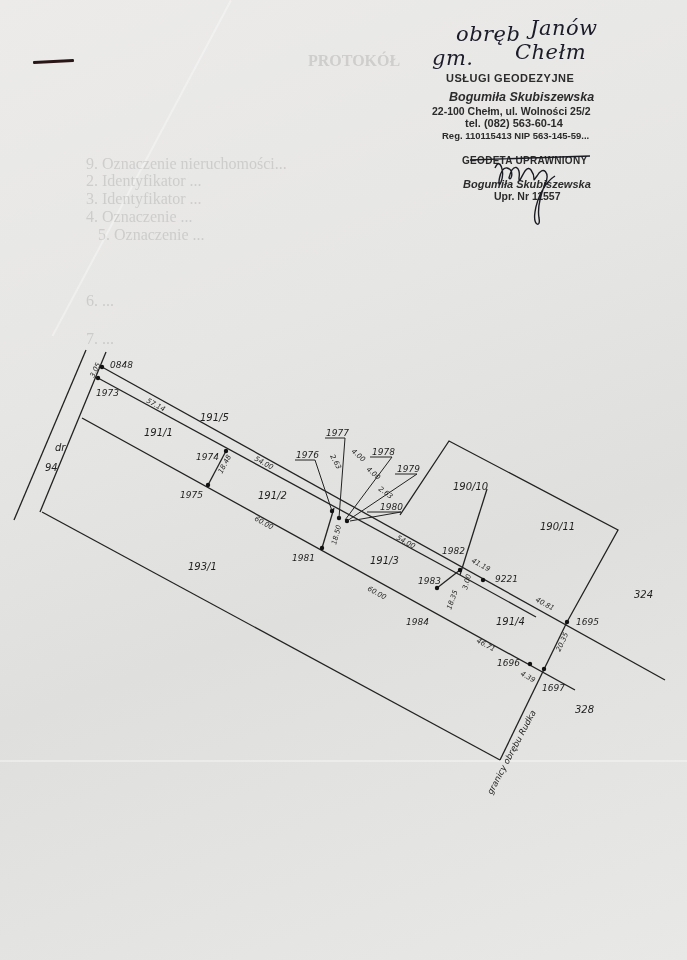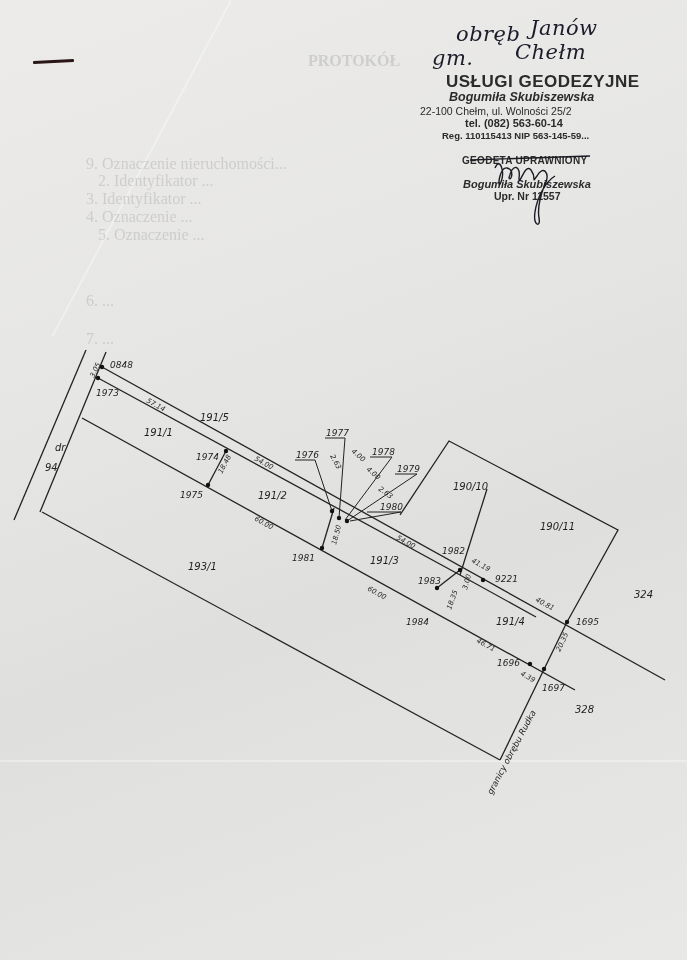--- a/index.html
+++ b/index.html
@@ -24,42 +24,42 @@
   .ghost.bold { font-weight: bold; }
   .dash-mark {
     position: absolute; left: 33px; top: 60px; width: 41px; height: 3px;
     background: #2a1616; transform: rotate(-3deg); border-radius: 1px;
   }
   .handwriting {
     position: absolute; font-family: "DejaVu Serif", serif; font-style: italic;
     color: #1b1b2a; font-size: 21px; letter-spacing: 0.5px;
   }
   .stamp { position: absolute; color: #2b2b2b; white-space: nowrap; }
-  .stamp-title { left: 446px; top: 72px; font-size: 17px; font-weight: bold; letter-spacing: 0.5px; }
+  .stamp-title { left: 446px; top: 72px; font-size: 11px; font-weight: bold; letter-spacing: 0.5px; }
   .stamp-name { left: 449px; top: 90px; font-size: 12.5px; font-weight: bold; font-style: italic; }
-  .stamp-addr { left: 420px; top: 105px; font-size: 10.5px; font-weight: normal; }
+  .stamp-addr { left: 432px; top: 105px; font-size: 10.5px; font-weight: bold; }
   .stamp-tel  { left: 465px; top: 117px; font-size: 11px; font-weight: bold; }
   .stamp-reg  { left: 442px; top: 130px; font-size: 9.5px; font-weight: bold; }
   .geod-title { left: 462px; top: 155px; font-size: 10px; font-weight: bold; letter-spacing: 0.3px; }
   .geod-name  { left: 463px; top: 178px; font-size: 11px; font-weight: bold; font-style: italic; }
   .geod-upr   { left: 494px; top: 190px; font-size: 10.5px; font-weight: bold; }
   svg.map { position: absolute; left: 0; top: 0; }
   .lbl { font-family: "DejaVu Sans", sans-serif; font-style: italic; fill: #1e1e1e; }
 </style>
 </head>
 <body>
 
 <div class="page">
 
   <div class="crease" style="left:230px;top:0;width:2px;height:380px;transform:rotate(28deg);"></div>
   <div class="crease" style="left:0;top:760px;width:687px;height:2px;"></div>
 
   <div class="ghost bold" style="left:308px;top:52px;">PROTOKÓŁ</div>
   <div class="ghost" style="left:86px;top:155px;">9. Oznaczenie nieruchomości...</div>
-  <div class="ghost" style="left:98px;top:172px;text-align:right;">2. Identyfikator ...</div>
+  <div class="ghost" style="left:86px;top:172px;text-align:right;">2. Identyfikator ...</div>
   <div class="ghost" style="left:86px;top:190px;">3. Identyfikator ...</div>
   <div class="ghost" style="left:86px;top:208px;">4. Oznaczenie ...</div>
   <div class="ghost" style="left:86px;top:226px;margin-left:12px;">5. Oznaczenie ...</div>
   <div class="ghost" style="left:86px;top:292px;">6. ...</div>
   <div class="ghost" style="left:86px;top:330px;">7. ...</div>
 
   <div class="dash-mark"></div>
 
   <div class="handwriting" style="left:456px;top:22px;">obręb</div>
   <div class="handwriting" style="left:530px;top:16px;">Janów</div>

